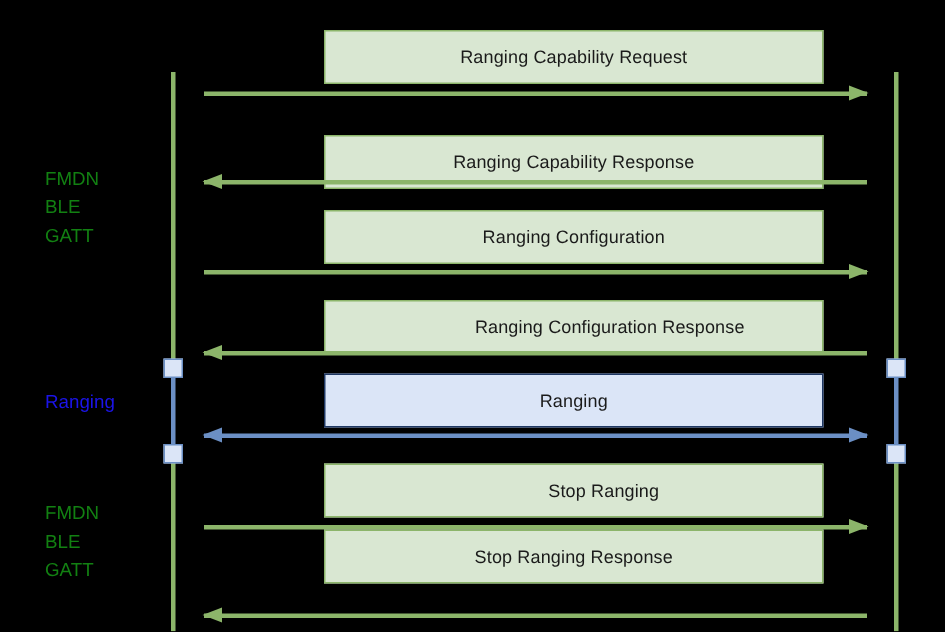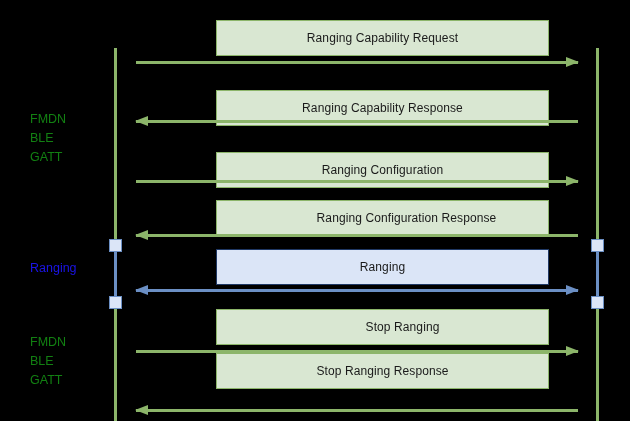--- a/index.html
+++ b/index.html
@@ -147,21 +147,21 @@
     <div class="shaft"></div>
     <div class="head"></div>
   </div>
 
   <div class="msg-box green" style="top:80px;margin-top:10px;">Ranging Capability Response</div>
   <div class="arrow green left" style="top:116px;">
     <div class="shaft"></div>
     <div class="head"></div>
   </div>
 
-  <div class="msg-box green" style="top:140px;margin-top:12px;">Ranging Configuration</div>
+  <div class="msg-box green" style="top:140px;">Ranging Configuration</div>
   <div class="arrow green right" style="top:176px;">
     <div class="shaft"></div>
     <div class="head"></div>
   </div>
 
   <div class="msg-box green" style="top:200px;padding-left:48px;">Ranging Configuration Response</div>
   <div class="arrow green left" style="top:230px;">
     <div class="shaft"></div>
     <div class="head"></div>
   </div>

